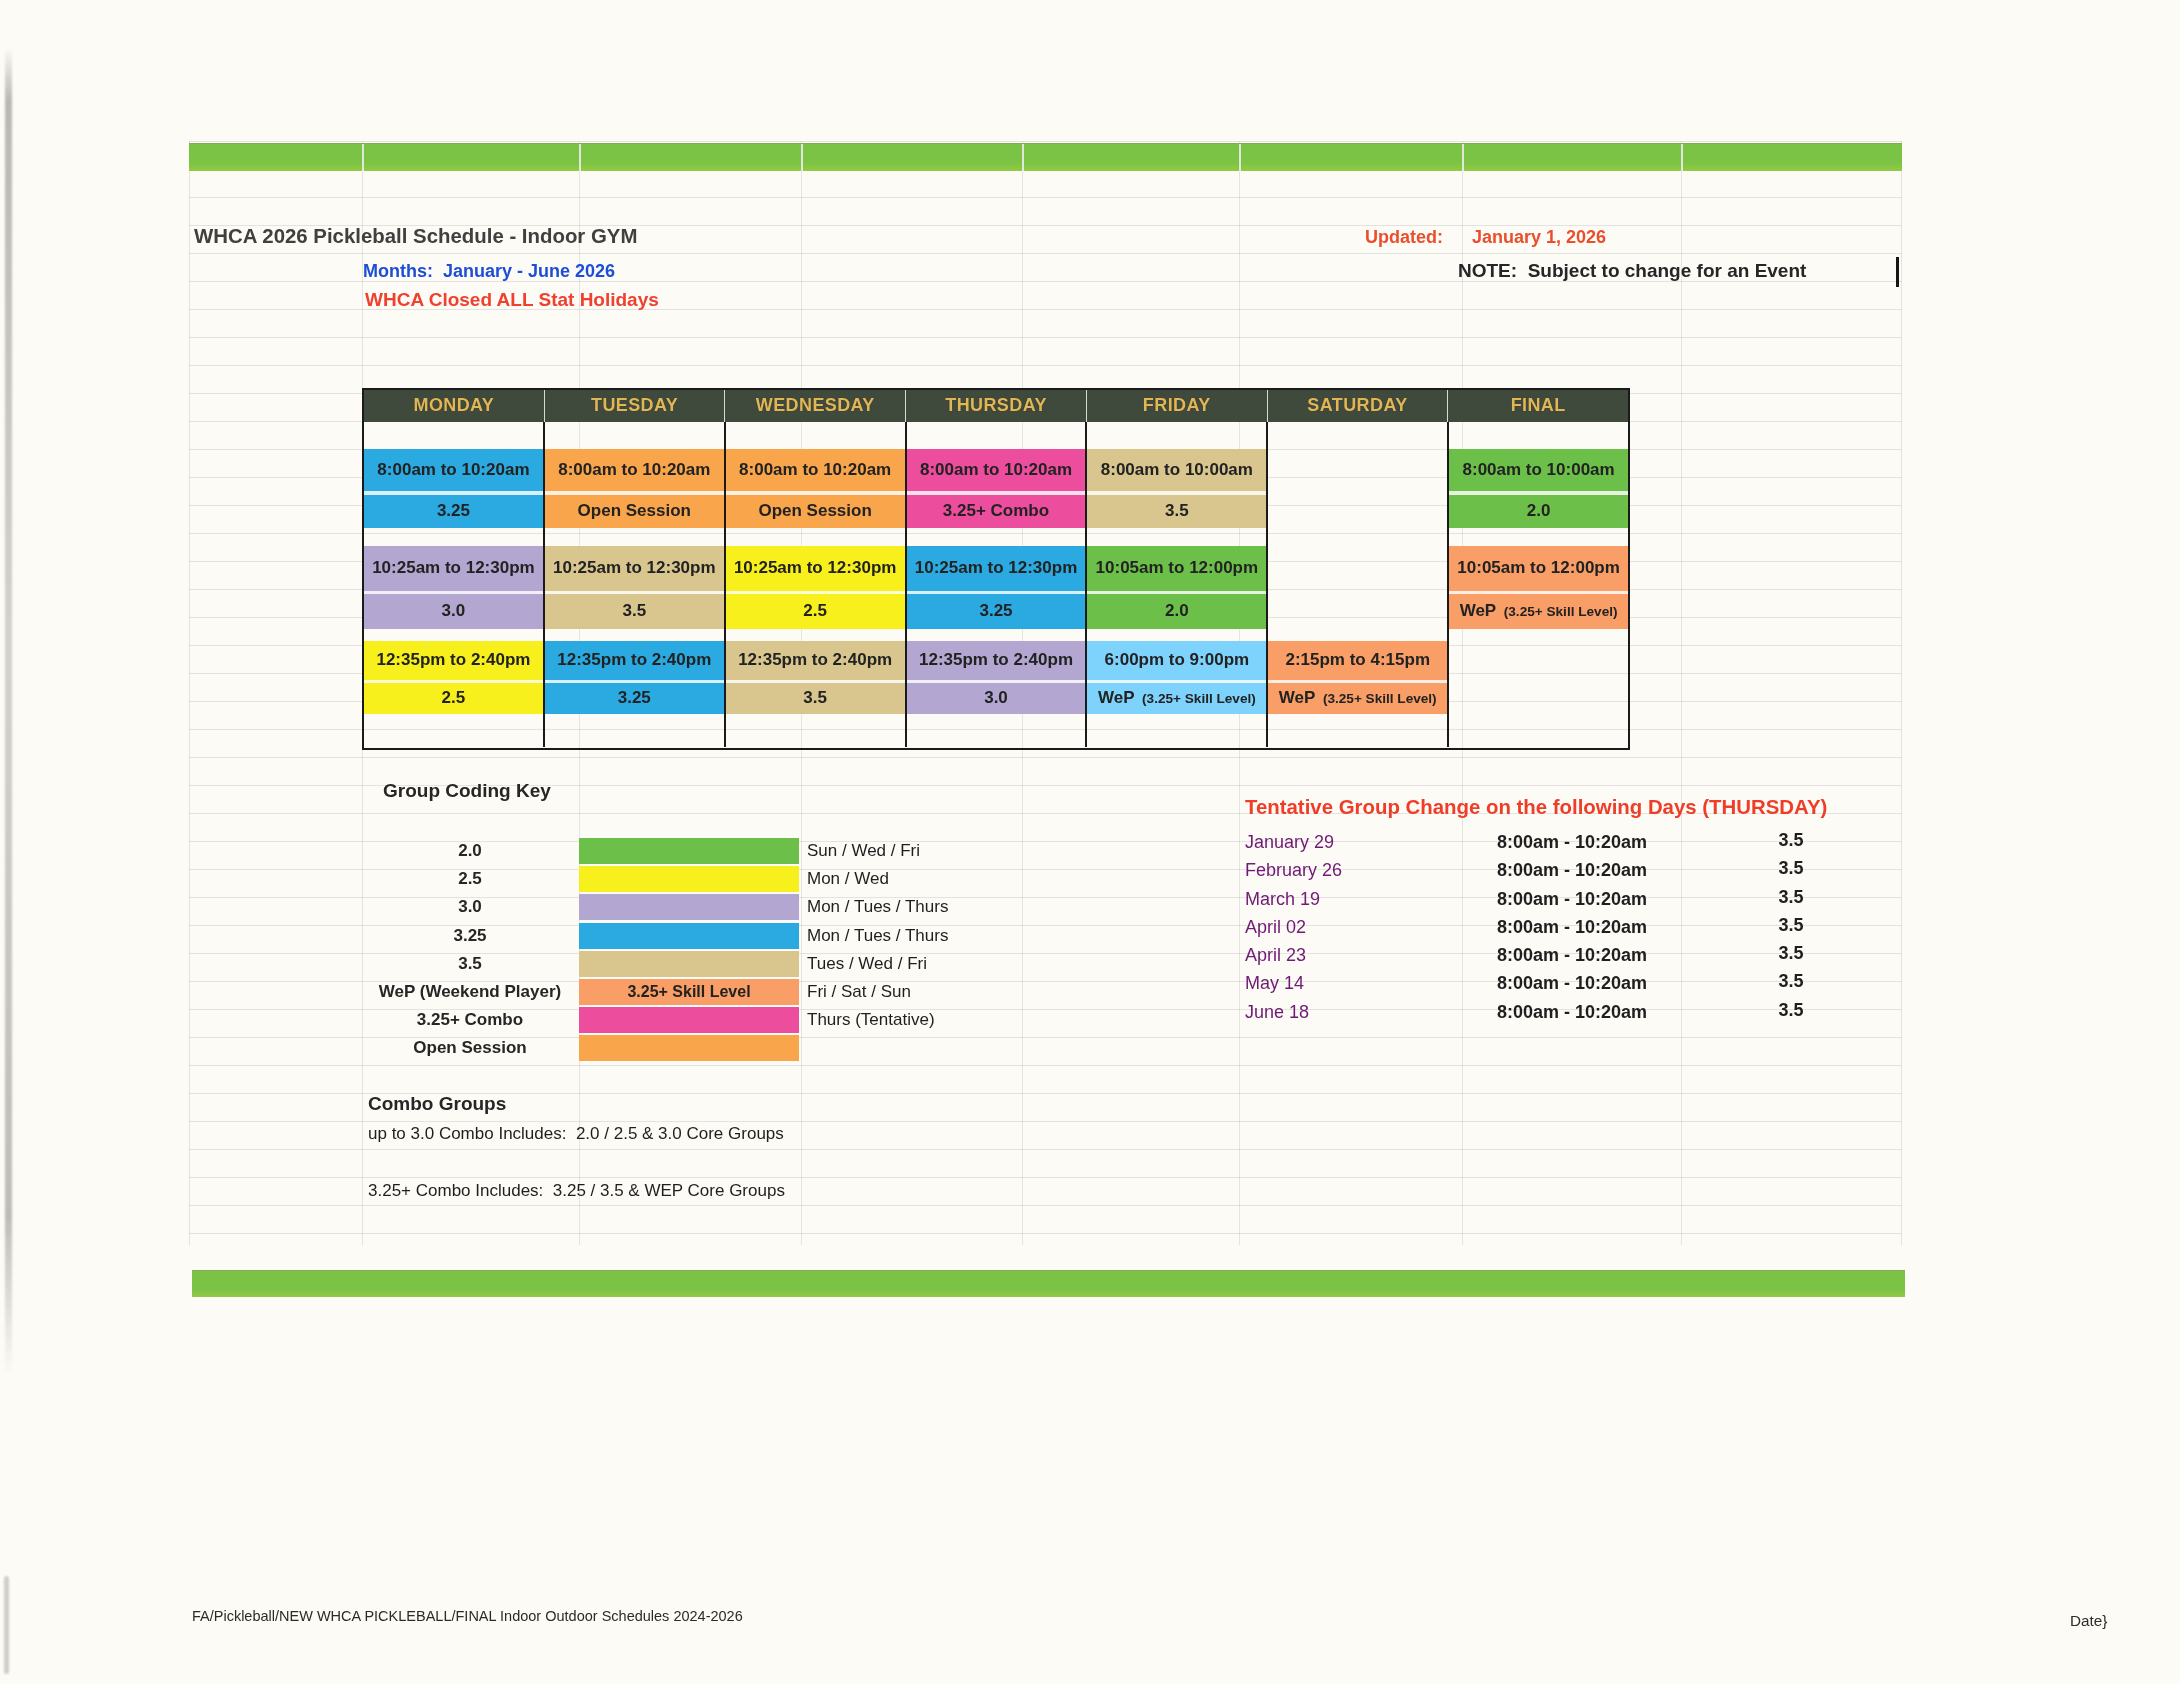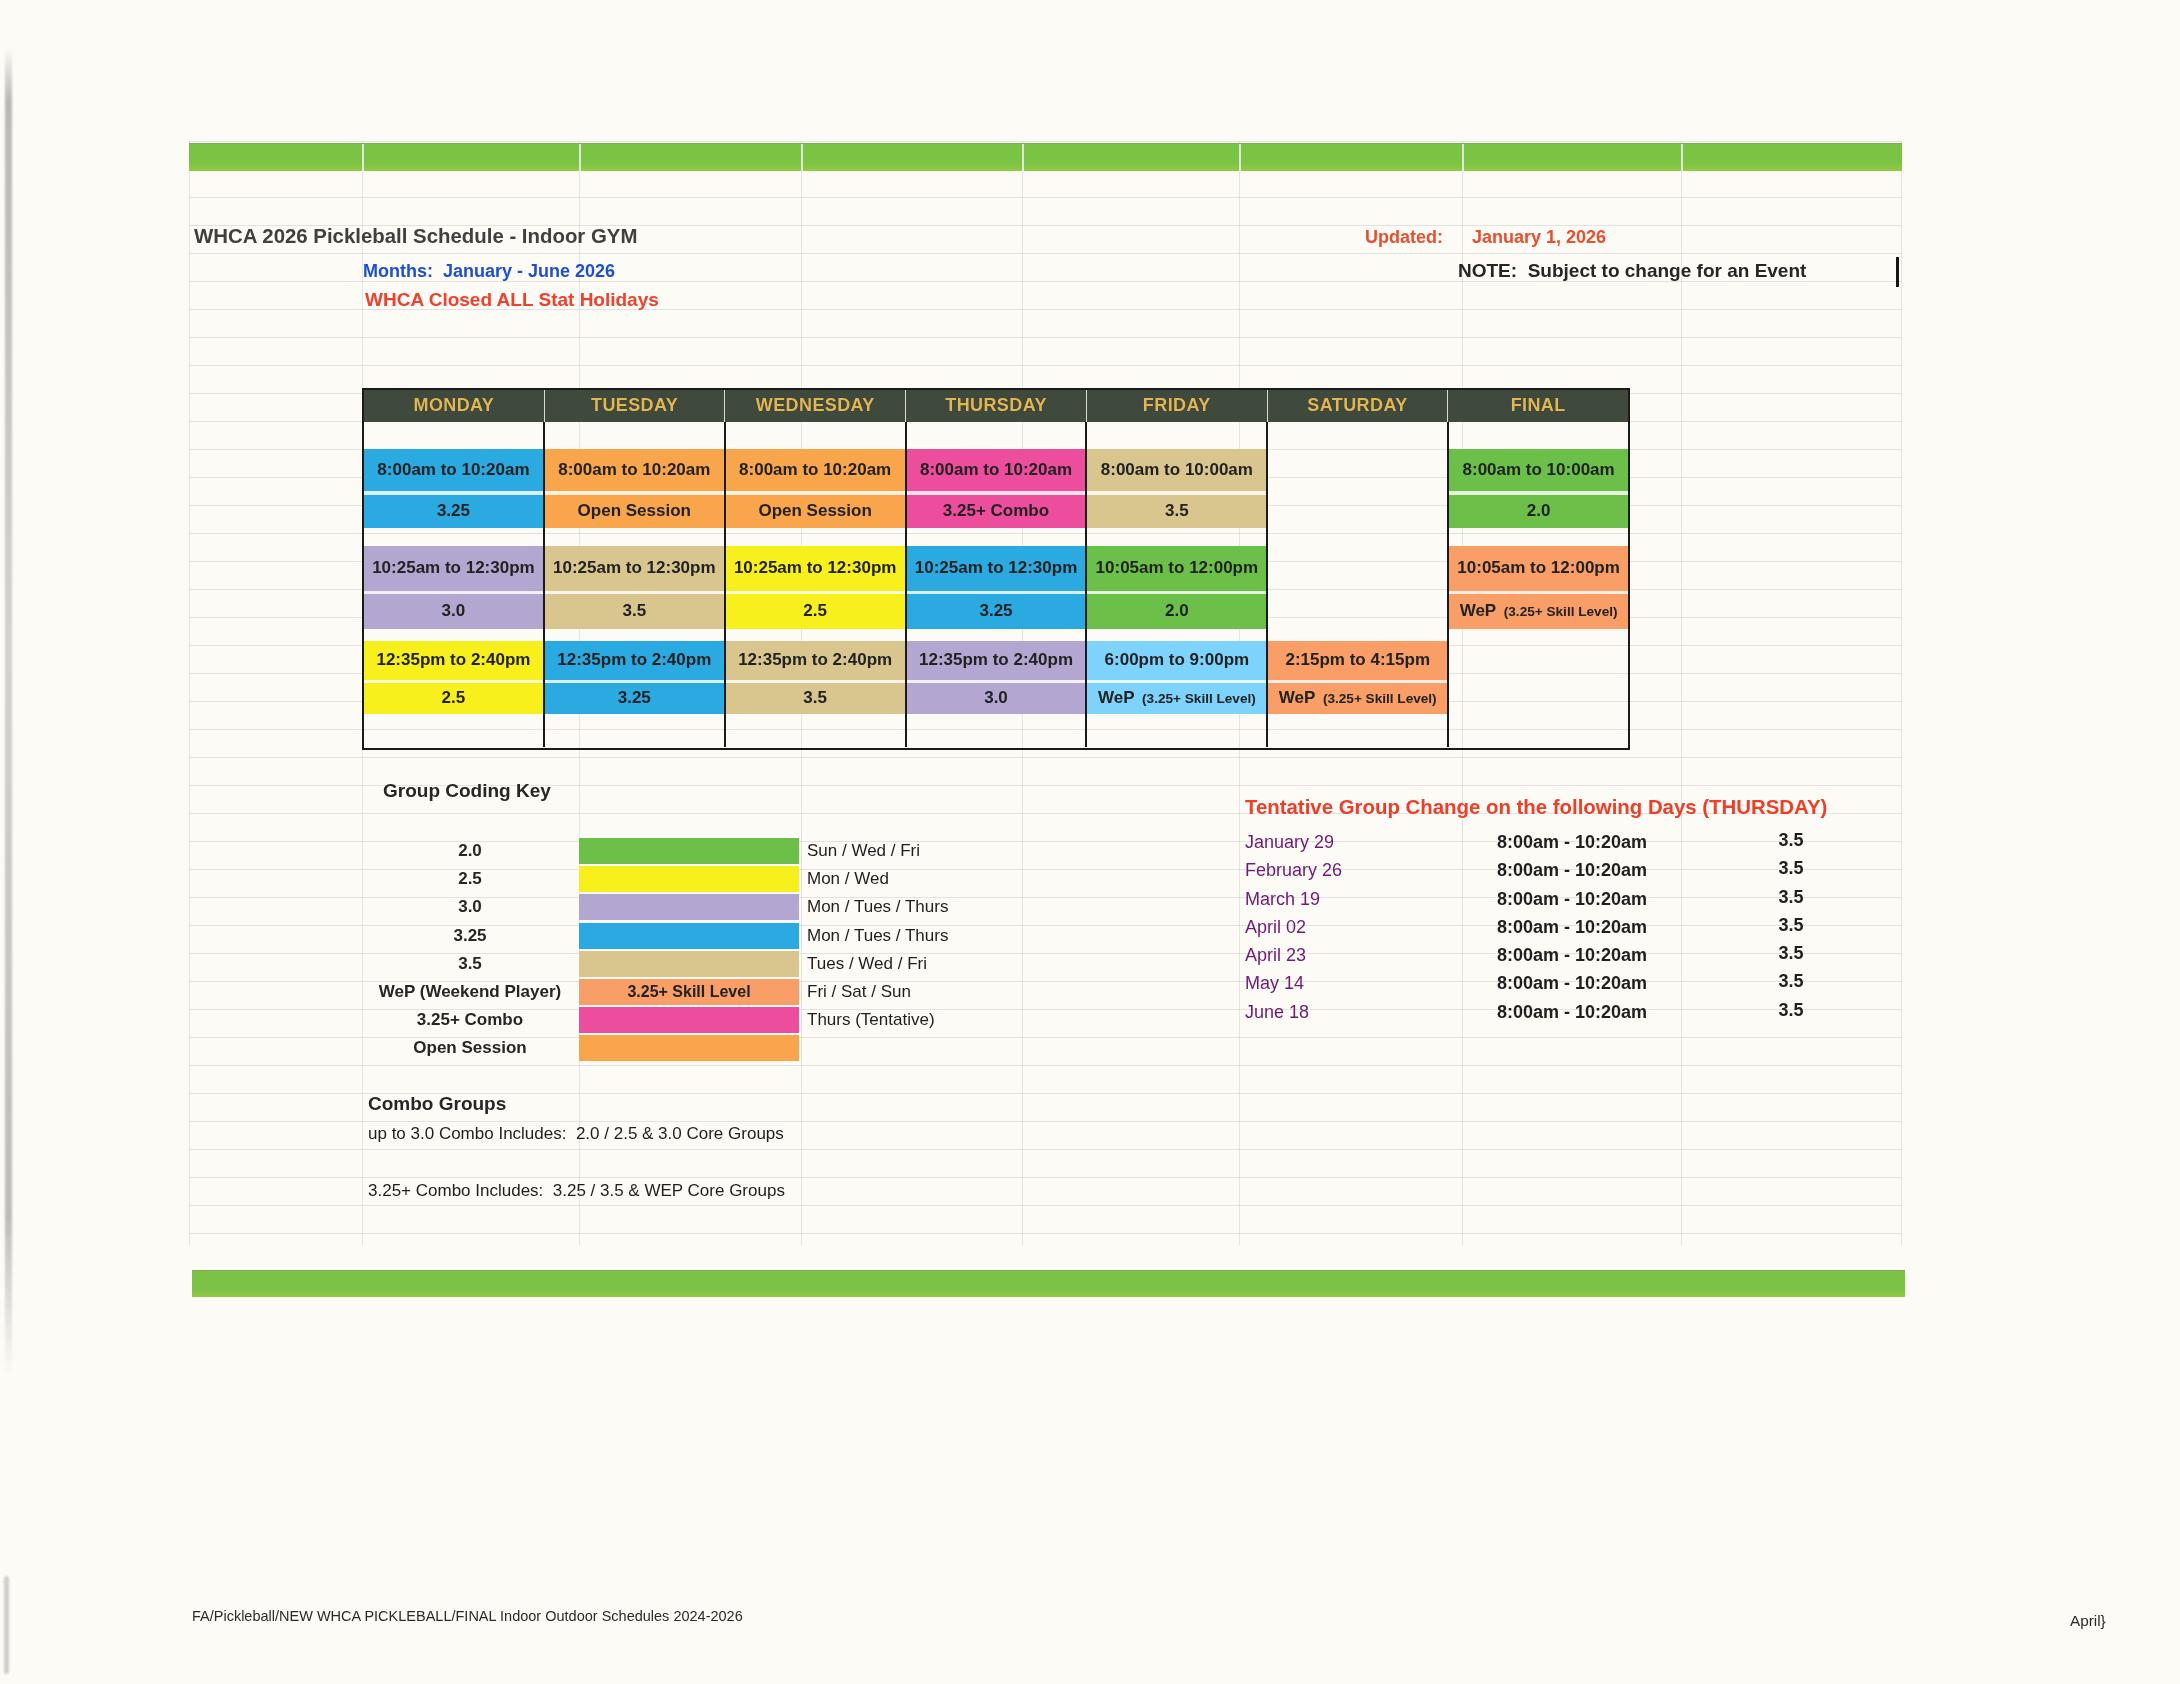--- a/index.html
+++ b/index.html
@@ -305,17 +305,17 @@
     <div class="tent-level" style="top: 998px;">3.5</div>
   </div>
 
 <div id="combo-title" class="abs">Combo Groups</div>
 <div id="combo-lines">
     <div class="combo-line" style="top: 1124px;">up to 3.0 Combo Includes:  2.0 / 2.5 &amp; 3.0 Core Groups</div>
     <div class="combo-line" style="top: 1181px;">3.25+ Combo Includes:  3.25 / 3.5 &amp; WEP Core Groups</div>
   </div>
 
 <div id="footer-path" class="abs">FA/Pickleball/NEW WHCA PICKLEBALL/FINAL Indoor Outdoor Schedules 2024-2026</div>
-<div id="footer-date" class="abs">April}</div>
+<div id="footer-date" class="abs">Date}</div>
 
 <div id="scan-streak" class="abs"></div>
 <div id="scan-streak2" class="abs"></div>
 
 
 </body></html>

